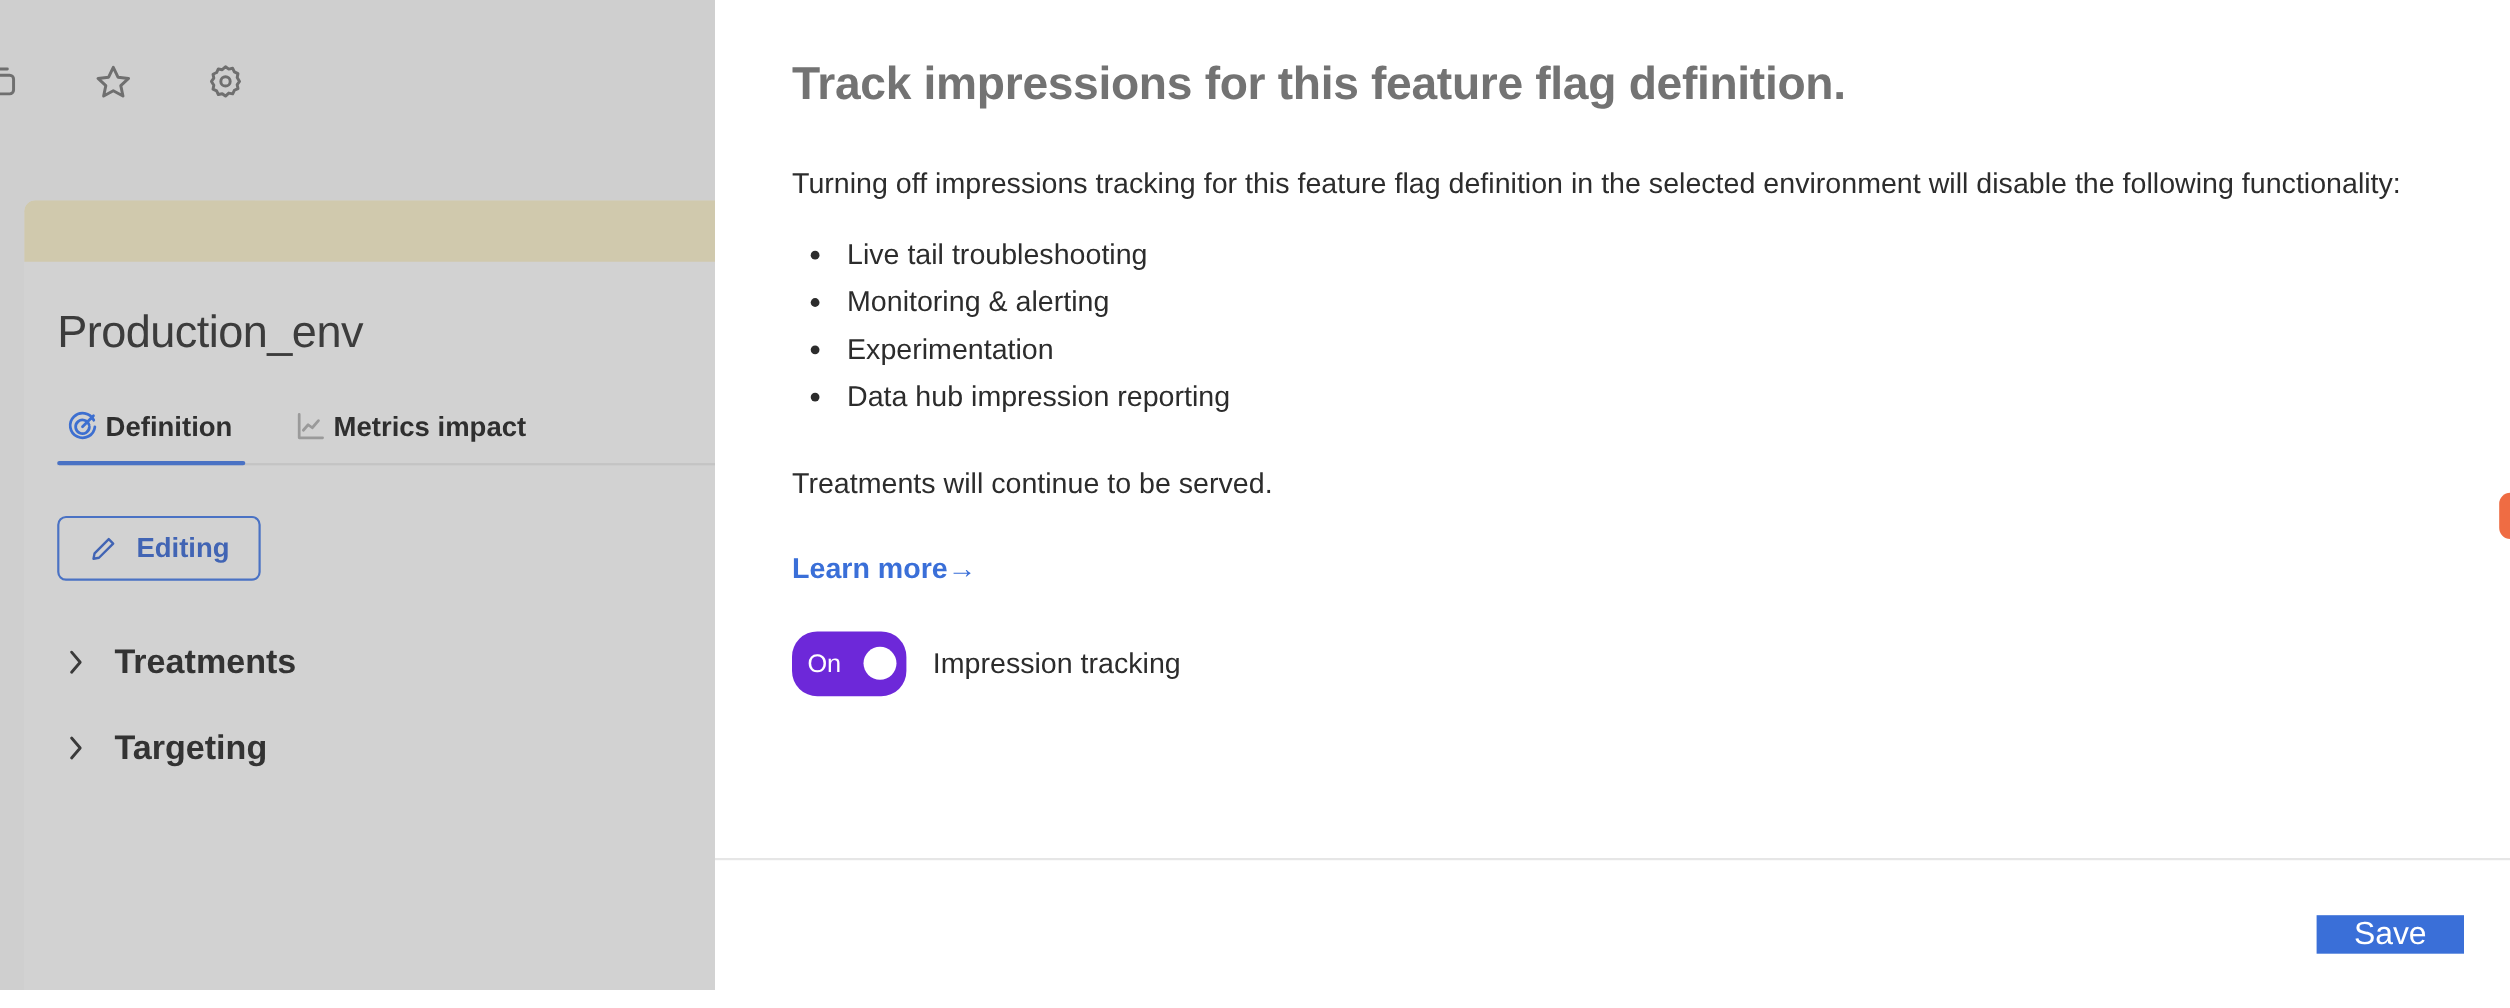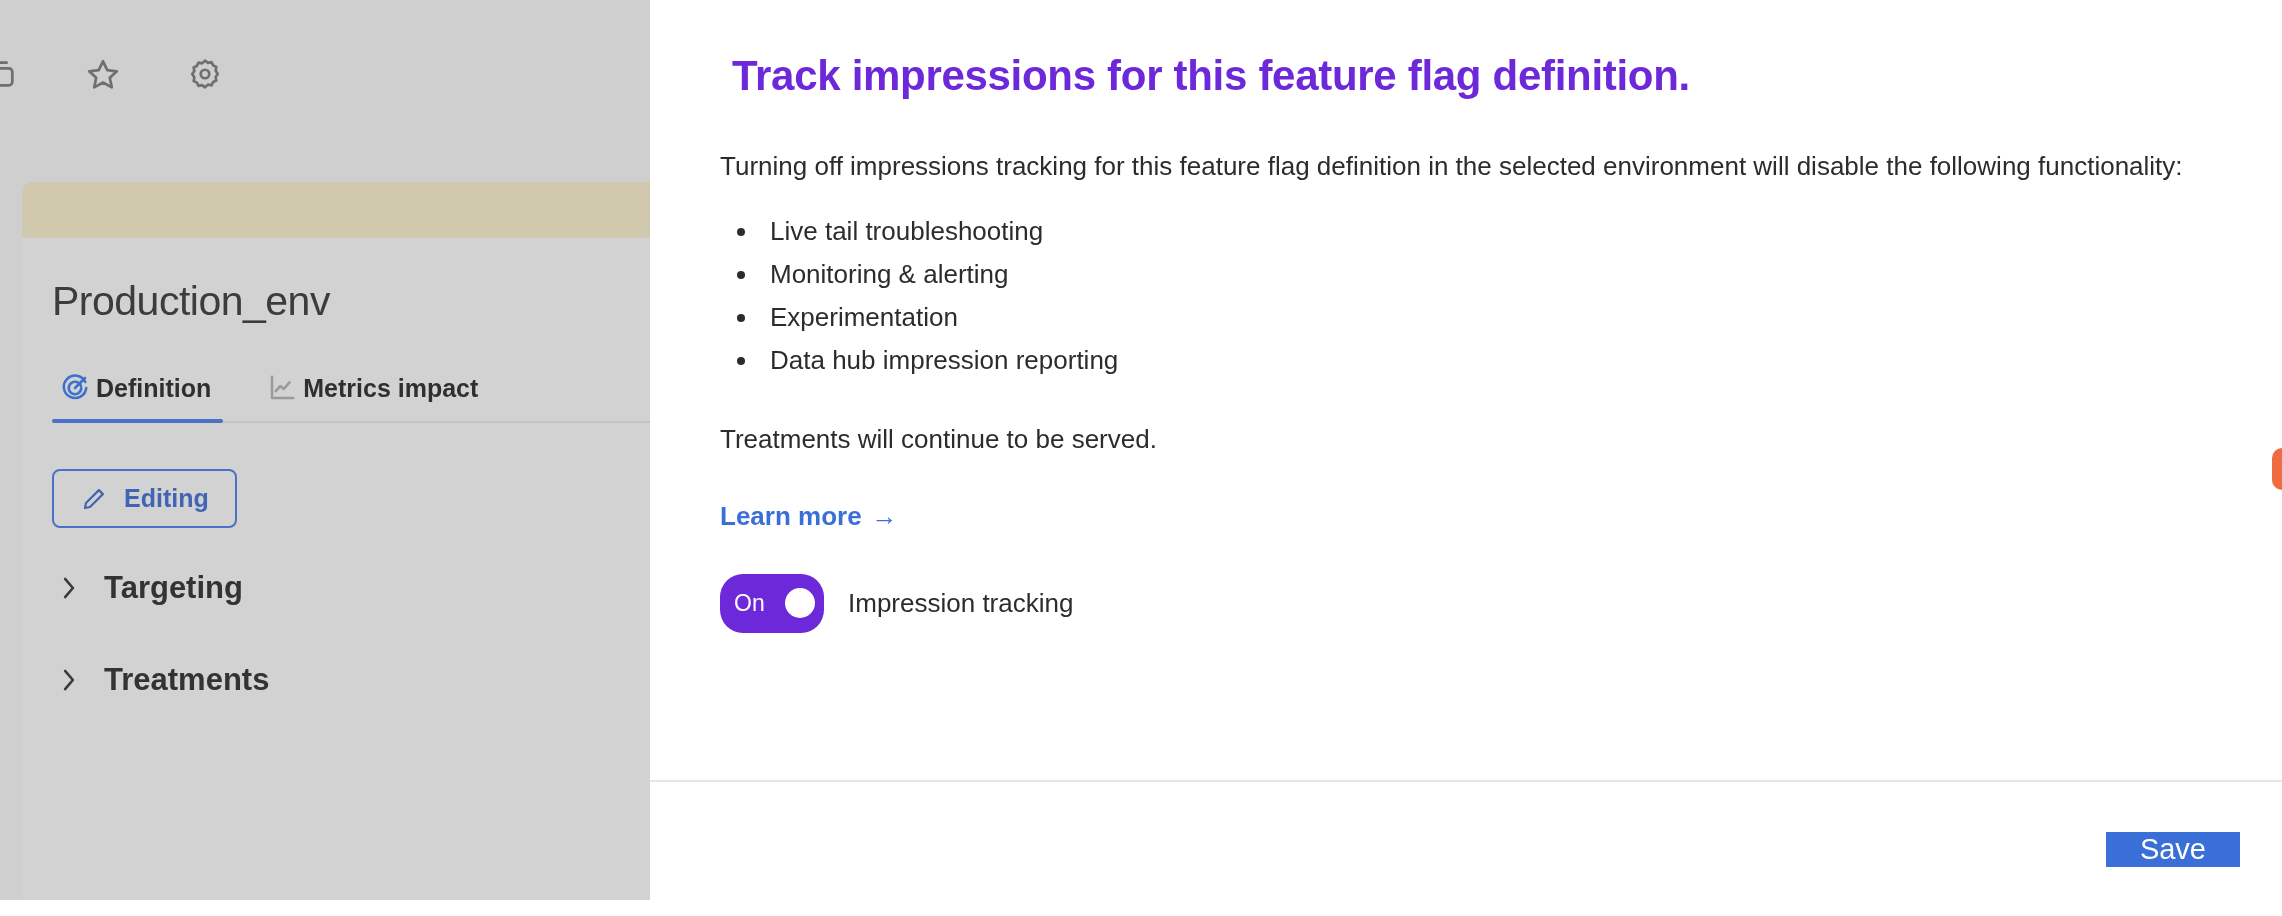--- a/index.html
+++ b/index.html
@@ -148,24 +148,23 @@
   }
 
   .main-body {
     flex: 1 1 auto;
     padding: 52px 70px 0 70px;
   }
 
   .modal-title {
     font-size: 42px;
     font-weight: 700;
-    color: #6d28d9;
+    color: #737373;
     letter-spacing: -0.3px;
     line-height: 1.15;
-    margin-left: 12px;
   }
 
   .modal-para {
     margin-top: 48px;
     font-size: 26px;
     line-height: 1.45;
     color: #2c2c2c;
     max-width: 1530px;
   }
 
@@ -179,21 +178,20 @@
 
   .modal-note {
     margin-top: 44px;
     font-size: 26px;
     color: #2c2c2c;
   }
 
   .learn-more {
     display: inline-flex;
     align-items: center;
-    gap: 10px;
     margin-top: 46px;
     font-size: 26px;
     font-weight: 700;
     color: #3a6fd8;
     text-decoration: none;
     cursor: pointer;
   }
 
   .toggle-row {
     display: flex;
@@ -317,37 +315,37 @@
 
       <button class="editing-btn">
         <span class="pencil">
           <svg width="26" height="26" viewBox="0 0 24 24" fill="none" stroke="currentColor" stroke-width="2" stroke-linecap="round" stroke-linejoin="round">
             <path d="M16.5 3.8l3.7 3.7L8.3 19.4l-4.6.9.9-4.6z"></path>
           </svg>
         </span>
         <span>Editing</span>
       </button>
 
+      <div class="section-row treatments">
+        <span class="chev">
+          <svg width="18" height="26" viewBox="0 0 12 20" fill="none" stroke="currentColor" stroke-width="2" stroke-linecap="round" stroke-linejoin="round">
+            <path d="M3 3l6 7-6 7"></path>
+          </svg>
+        </span>
+        <span>Treatments</span>
+      </div>
+
       <div class="section-row targeting">
         <span class="chev">
           <svg width="18" height="26" viewBox="0 0 12 20" fill="none" stroke="currentColor" stroke-width="2" stroke-linecap="round" stroke-linejoin="round">
             <path d="M3 3l6 7-6 7"></path>
           </svg>
         </span>
         <span>Targeting</span>
       </div>
-
-      <div class="section-row treatments">
-        <span class="chev">
-          <svg width="18" height="26" viewBox="0 0 12 20" fill="none" stroke="currentColor" stroke-width="2" stroke-linecap="round" stroke-linejoin="round">
-            <path d="M3 3l6 7-6 7"></path>
-          </svg>
-        </span>
-        <span>Treatments</span>
-      </div>
     </div>
   </aside>
 
   <section class="main">
 
     <div class="main-body">
 
       <h2 class="modal-title">Track impressions for this feature flag definition.</h2>
 
       <p class="modal-para">Turning off impressions tracking for this feature flag definition in the selected environment will disable the following functionality:</p>

